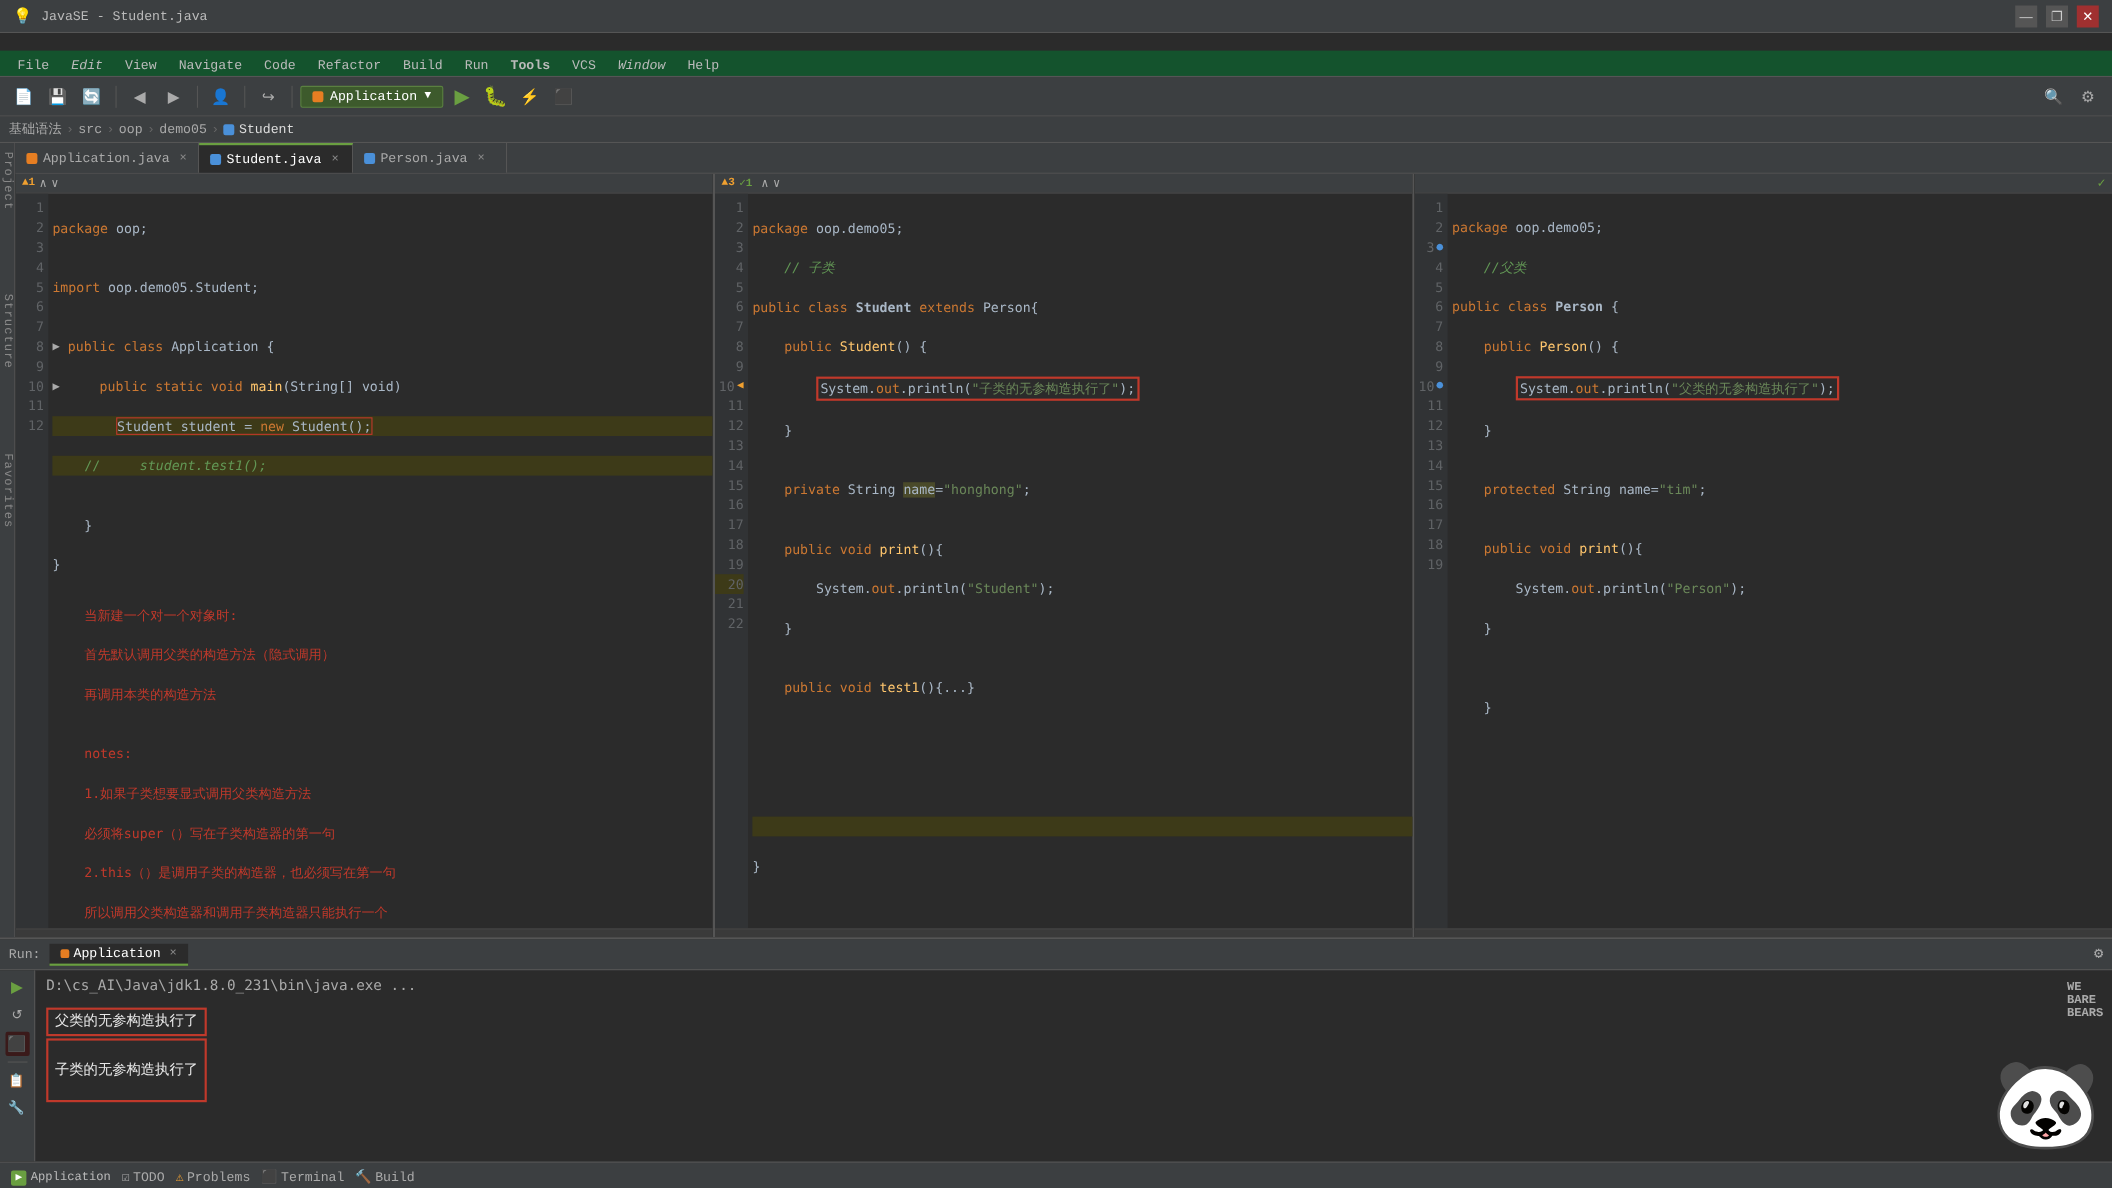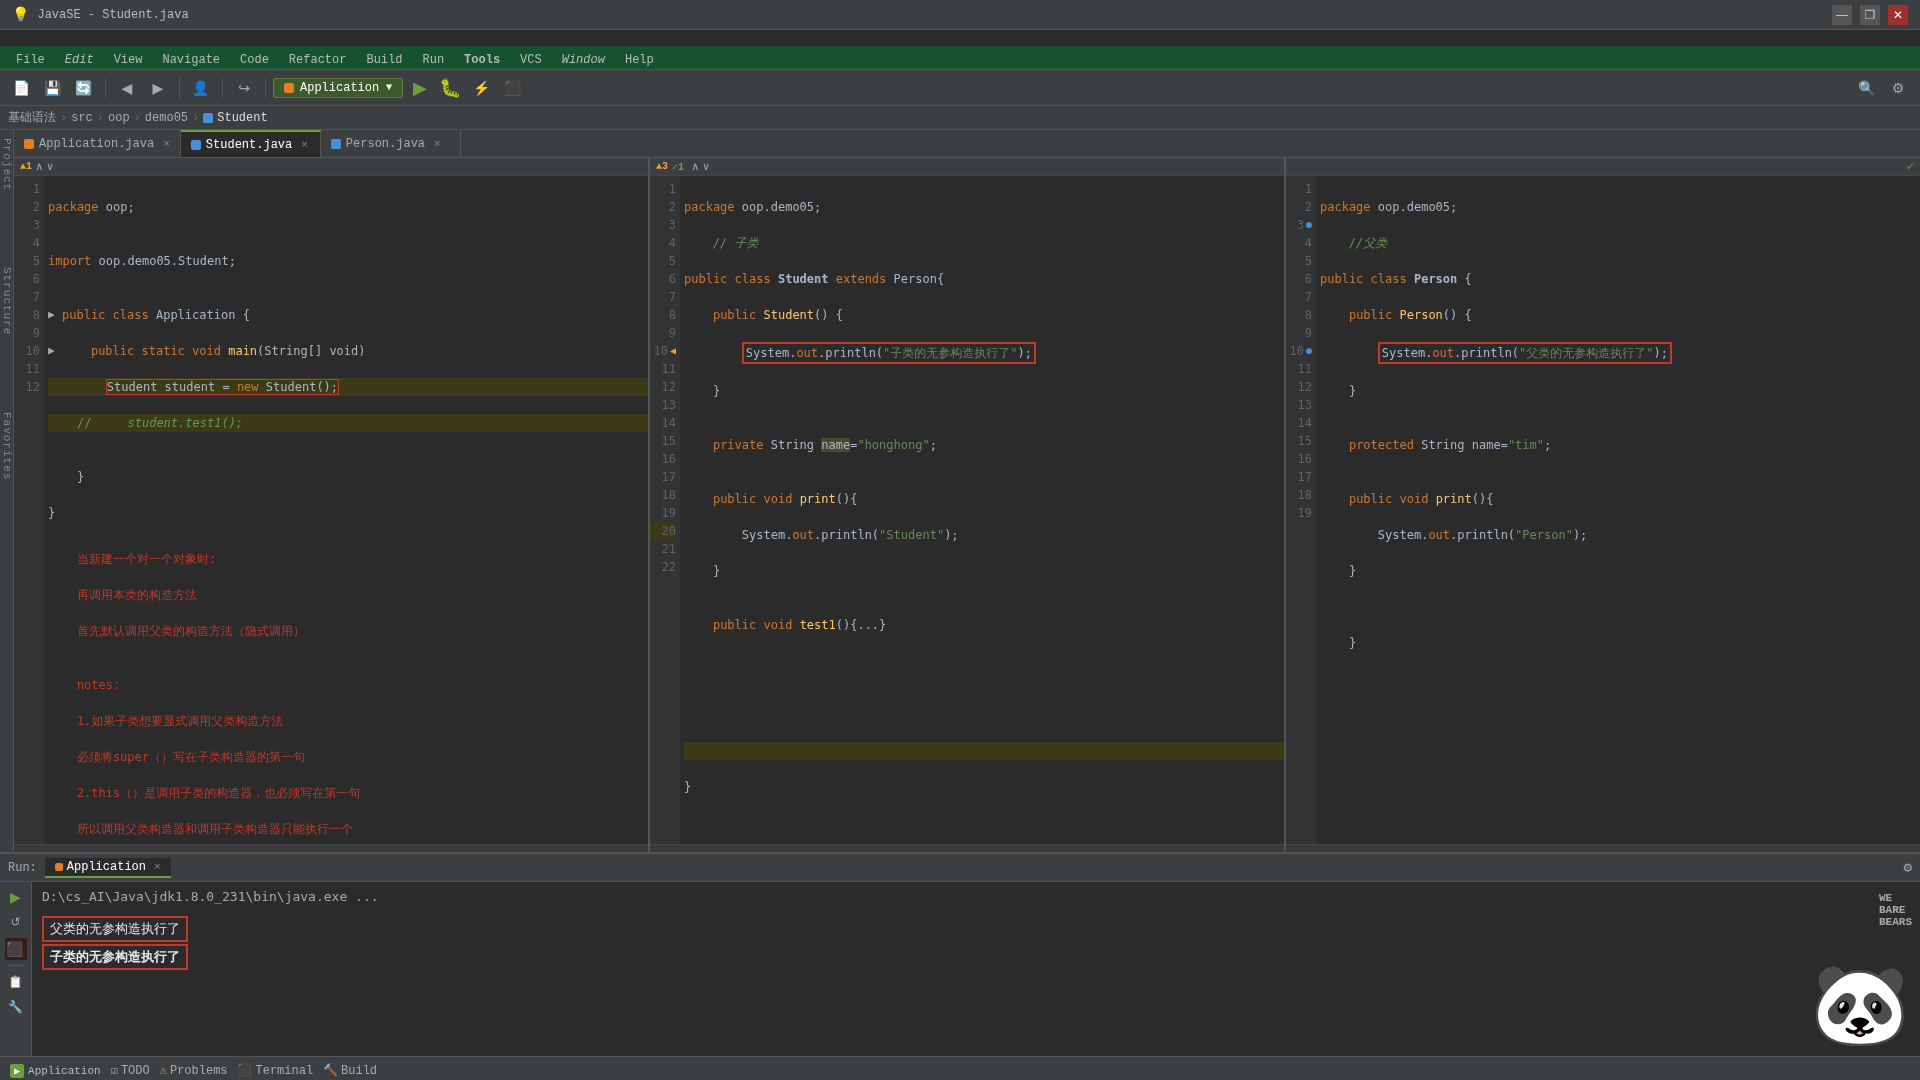--- a/index.html
+++ b/index.html
@@ -133,22 +133,22 @@
 <div><span style="color:#cc7832;">import</span> <span style="color:#a9b7c6;">oop.demo05.Student</span>;</div>
 <div></div>
 <div style="display:flex; align-items:center;"><span style="color:#aaa; width:14px; font-size:11px;">▶</span><span><span style="color:#cc7832;">public class</span> <span style="color:#a9b7c6;">Application</span> {</span></div>
 <div style="display:flex; align-items:center;"><span style="color:#aaa; width:14px; font-size:11px;">▶</span><span>    <span style="color:#cc7832;">public static void</span> <span style="color:#ffc66d;">main</span>(<span style="color:#a9b7c6;">String</span>[] <span style="color:#a9b7c6;">void</span>)</span></div>
 <div style="background:#3d3a18;">        <span style="border:1.5px solid #c0392b; display:inline;"><span style="color:#a9b7c6;">Student</span> <span style="color:#a9b7c6;">student</span> = <span style="color:#cc7832;">new</span> <span style="color:#a9b7c6;">Student</span>();</span></div>
 <div style="background:#3d3a18;">    <span style="color:#629755;">// </span>    <span style="color:#629755; font-style:italic;">student.test1();</span></div>
 <div></div>
 <div>    }</div>
 <div>}</div>
 <div style="margin-top:10px; color:#c0392b;">    当新建一个对一个对象时:</div>
+<div style="color:#c0392b;">    首先默认调用父类的构造方法（隐式调用）</div>
 <div style="color:#c0392b;">    再调用本类的构造方法</div>
-<div style="color:#c0392b;">    首先默认调用父类的构造方法（隐式调用）</div>
 <div></div>
 <div style="color:#c0392b;">    notes:</div>
 <div style="color:#c0392b;">    1.如果子类想要显式调用父类构造方法</div>
 <div style="color:#c0392b;">    必须将super（）写在子类构造器的第一句</div>
 <div style="color:#c0392b;">    2.this（）是调用子类的构造器，也必须写在第一句</div>
 <div style="color:#c0392b;">    所以调用父类构造器和调用子类构造器只能执行一个</div>
           </div>
         </div>
         <div style="height:8px; background:#3a3a3a; border-top:1px solid #444;"></div>
       </div>
@@ -290,21 +290,21 @@
       <div style="width:18px; height:1px; background:#555; margin:2px 0;"></div>
       <button style="width:22px; height:22px; background:none; border:none; cursor:pointer; color:#aaa; font-size:12px;">📋</button>
       <button style="width:22px; height:22px; background:none; border:none; cursor:pointer; color:#aaa; font-size:12px;">🔧</button>
     </div>
 
     <div style="flex:1; padding:4px 10px; font-size:13px; line-height:22px; font-family:'Consolas',monospace; overflow:auto;">
       <div style="color:#aaa;">D:\cs_AI\Java\jdk1.8.0_231\bin\java.exe ...</div>
       <div style="height:8px;"></div>
       <div style="display:inline-block; border:2px solid #c0392b; padding:0 6px; margin-bottom:2px; color:#e8e8e8;">父类的无参构造执行了</div>
       <br>
-      <div style="display:inline-block; border:2px solid #c0392b; padding:0 6px; margin-bottom:6px; color:#e8e8e8;font-weight:bold;">子类的无参构造执行了</div>
+      <div style="display:inline-block; border:2px solid #c0392b; padding:16px 6px; margin-bottom:6px; color:#e8e8e8;">子类的无参构造执行了</div>
     </div>
 
     <div style="width:220px; display:flex; align-items:flex-end; justify-content:center; padding-bottom:0; overflow:hidden; position:relative;">
       <div style="font-size:80px; line-height:1; user-select:none; position:absolute; bottom:5px; right:10px;">🐼</div>
       <div style="position:absolute; top:10px; right:8px; font-size:11px; color:#aaa; font-weight:bold;">WE<br>BARE<br>BEARS</div>
     </div>
   </div>
 </div>
 
 <div style="height:28px; background:#3c3f41; display:flex; align-items:center; padding:0 10px; gap:10px; border-top:1px solid #555;">

